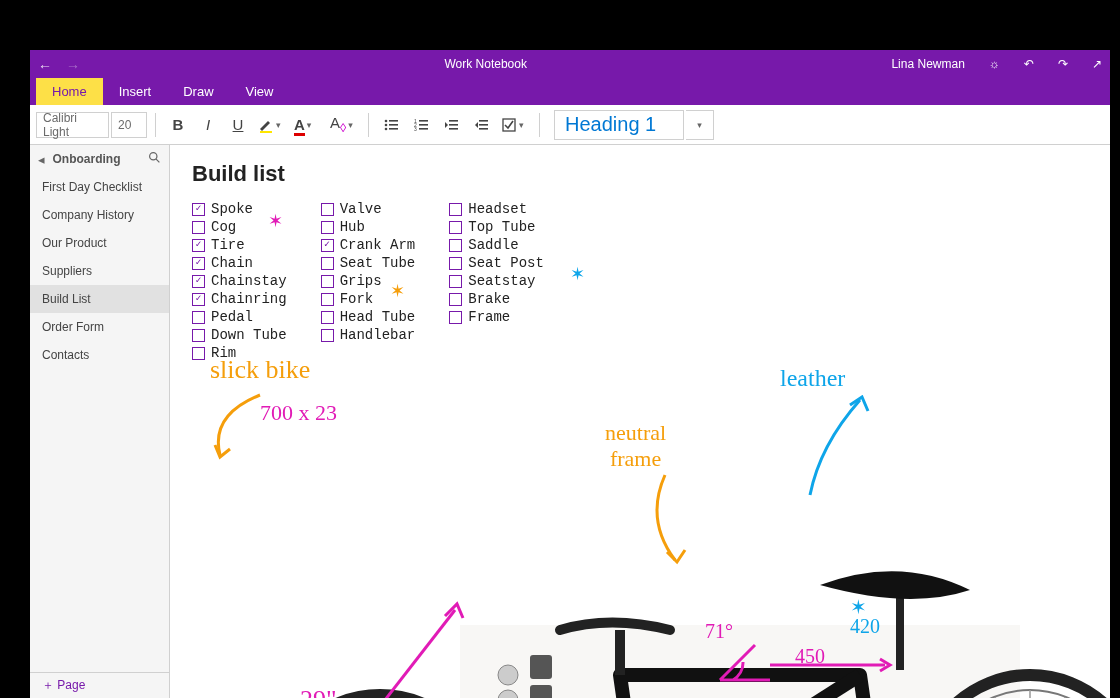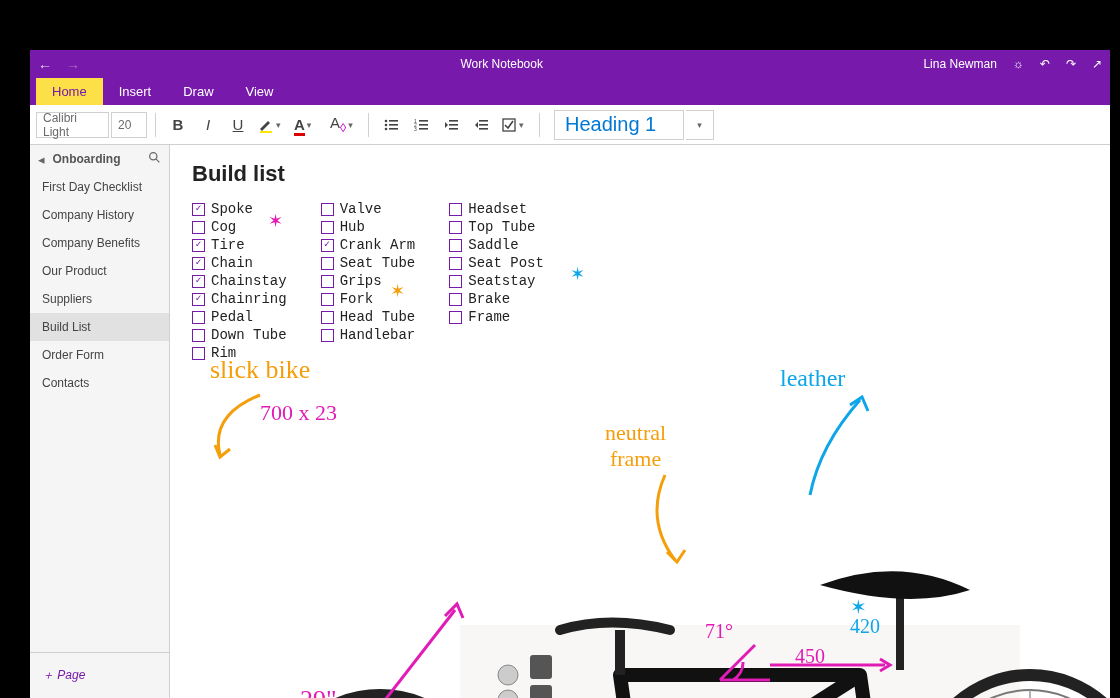--- a/index.html
+++ b/index.html
@@ -44,21 +44,21 @@
     height: 28px;
     display: flex;
     align-items: center;
     padding: 0 8px;
     font-size: 12px;
   }
   .titlebar .nav-arrows { display: flex; gap: 14px; }
   .titlebar .arrow { opacity: .85; cursor: pointer; font-size: 14px; line-height: 1; }
   .titlebar .arrow.disabled { opacity: .35; }
   .titlebar .title { flex: 1; text-align: center; font-weight: 400; }
-  .titlebar .right { display: flex; align-items: center; gap: 16px; }
+  .titlebar .right { display: flex; align-items: center; gap: 24px; }
 
   
   .ribbon-tabs {
     background: var(--purple);
     display: flex;
     padding-left: 6px;
   }
   .ribbon-tabs .tab {
     padding: 6px 16px 6px;
     color: #fff;
@@ -147,25 +147,24 @@
   .sidebar .page {
     padding: 7px 10px 7px 12px;
     color: #444;
     cursor: pointer;
     white-space: nowrap;
     overflow: hidden;
   }
   .sidebar .page.active { background: #e1e1e1; }
   .sidebar .spacer { flex: 1; }
   .sidebar .add-page {
-    padding: 14px 12px;
+    padding: 4px 12px;
     color: var(--purple);
     border-top: 1px solid var(--grey-border);
     cursor: pointer;
-    font-style: italic;
   }
 
   
   .page-canvas {
     flex: 1;
     position: relative;
     overflow: hidden;
     background: #fff;
     padding: 16px 22px;
   }
@@ -327,21 +326,20 @@
           <span style="color:#666">
             <svg width="13" height="13" viewBox="0 0 16 16">
                 <circle cx="6.5" cy="6.5" r="4.5" fill="none" stroke="#666" stroke-width="1.5"></circle>
                 <line x1="10" y1="10" x2="14" y2="14" stroke="#666" stroke-width="1.5"></line>
               </svg>
           </span>
         </div>
         <div id="sidebar-pages">
             <div class="page">First Day Checklist</div>
             <div class="page">Company History</div>
-            <div class="page">Company Benefits</div>
             <div class="page">Our Product</div>
             <div class="page">Suppliers</div>
             <div class="page active">Build List</div>
             <div class="page">Order Form</div>
             <div class="page">Contacts</div>
           </div>
         <div class="spacer"></div>
         <div class="add-page">
           <span>＋</span>
           <span>Page</span>

